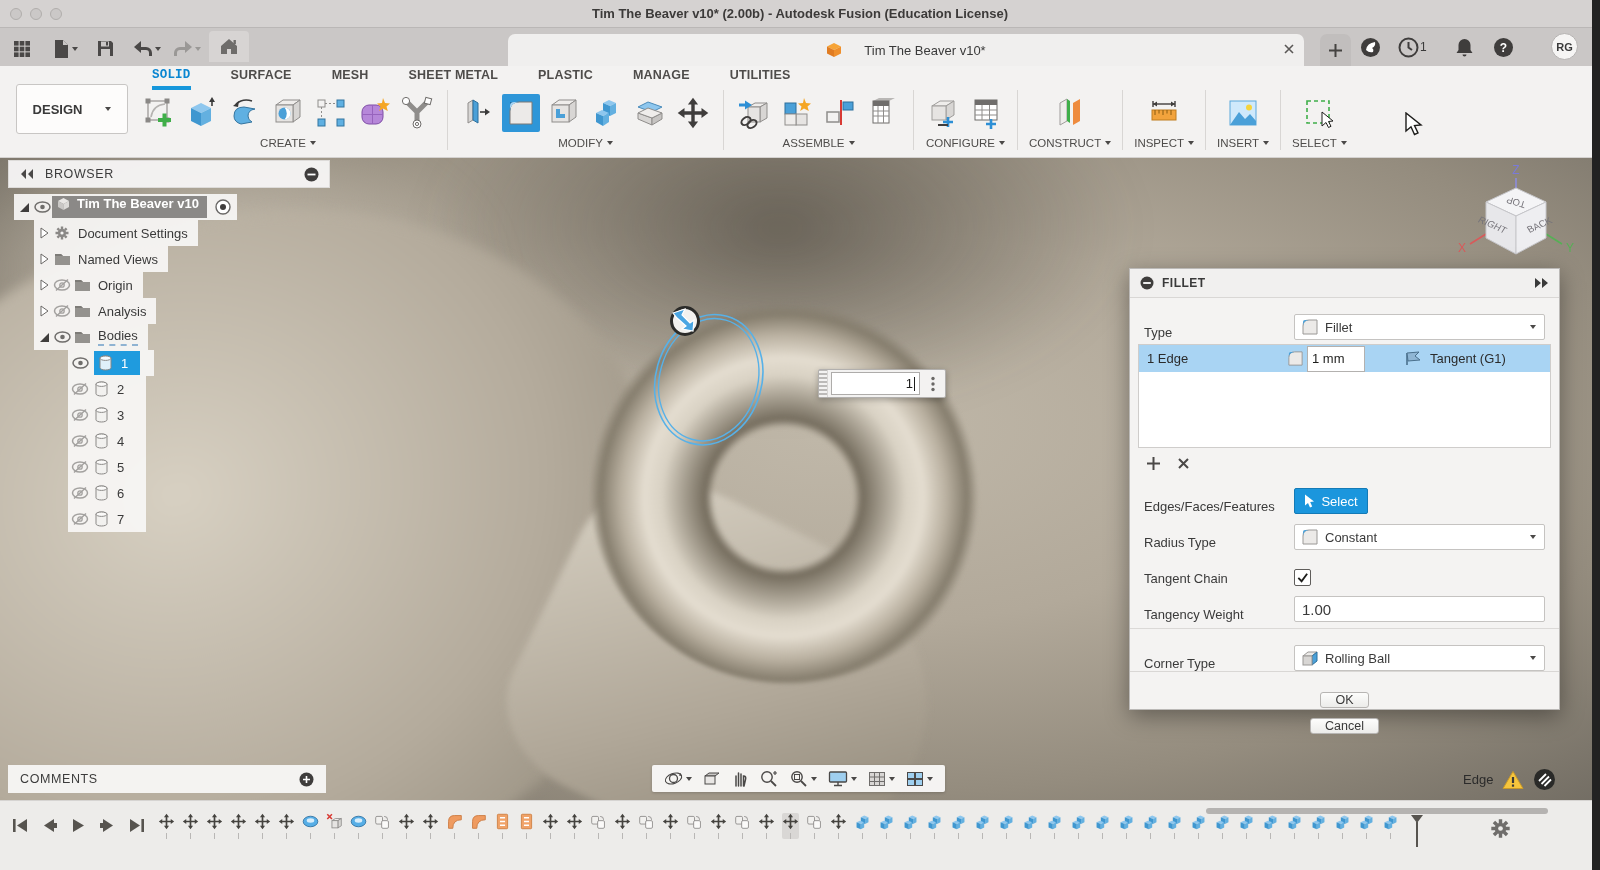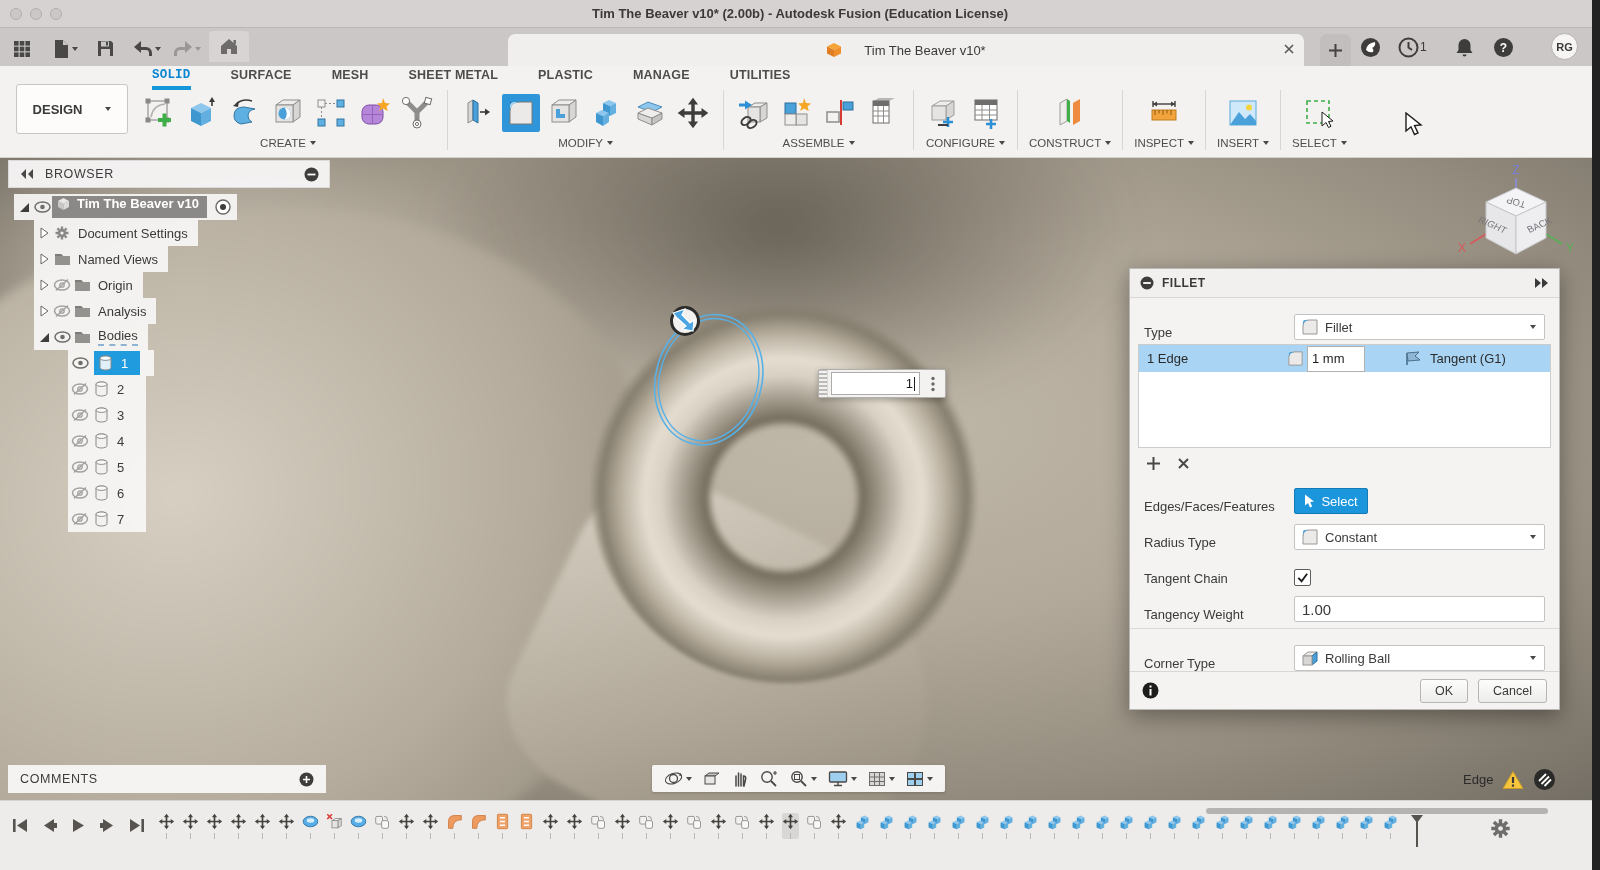--- a/index.html
+++ b/index.html
@@ -91,21 +91,21 @@
   #edge-list { margin:4px 8px 0 8px; border:1px solid #cfcdcb; background:#fff; height:104px; }
   #edge-row { height:27px; background:#a9d4f3; display:flex; align-items:center; padding:0 8px; }
   #edge-row .elabel { width:140px; font-size:13px; color:#2b2b2b; }
   #edge-radius { width:58px; height:23px; background:#fff; border:1px solid #b3b1af; font-size:13px; color:#1d1d1b; padding:12px 4px; font-family:"Liberation Sans",sans-serif; }
   #edge-cont { font-size:13px; color:#2b2b2b; margin-left:7px; }
   #list-actions { display:flex; gap:16px; padding:6px 16px; align-items:center; height:30px; }
   .field-input { flex:1; height:26px; background:#fff; border:1px solid #c5c3c1; border-radius:2px; font-size:15px; color:#3a3a3a; padding:0 7px; font-family:"Liberation Sans",sans-serif; }
   #select-btn { width:74px; height:26px; background:#1b96dd; border:1px solid #147ab6; border-radius:2px; color:#fff; font-size:13px; display:flex; align-items:center; justify-content:center; gap:6px; }
   .checkbox { width:17px; height:17px; background:#fff; border:1.6px solid #5f5d5b; border-radius:2px; display:flex; align-items:center; justify-content:center; }
   .dsep { height:1px; background:#dbd9d7; margin:6px 0; }
-  #dialog-footer { border-top:1px solid #d9d7d5; height:38px; display:flex; align-items:center; padding:0 12px; gap:10px; }
+  #dialog-footer { border-top:1px solid #d9d7d5; height:38px; display:flex; align-items:center; padding:0 12px; gap:10px;flex-direction:column; }
   .dbtn { height:24px; padding:0 14px; background:linear-gradient(#fdfdfc,#ececea); border:1px solid #b7b5b3; border-radius:3px; font-size:12.5px; color:#3a3a3a; display:flex; align-items:center; }
 
   
   #comments-bar { position:absolute; left:8px; top:607px; width:318px; height:28px; background:rgba(247,246,245,.96); display:flex; align-items:center; padding:0 12px; }
   #comments-label { flex:1; font-size:12.5px; color:#3c3c3c; letter-spacing:.6px; }
   #navbar { position:absolute; left:652px; top:607px; height:27px; background:rgba(248,247,246,.97); border-radius:2px; display:flex; align-items:center; padding:0 8px; gap:3px; box-shadow:0 1px 3px rgba(0,0,0,.18); }
   .nav-item { display:flex; align-items:center; gap:3px; padding:0 4px; height:100%; }
   #status-right { position:absolute; left:1455px; top:610px; display:flex; align-items:center; gap:9px; }
   #status-selection { font-size:13px; font-weight:normal; color:#2b2b2b;margin-left:8px; }
 

